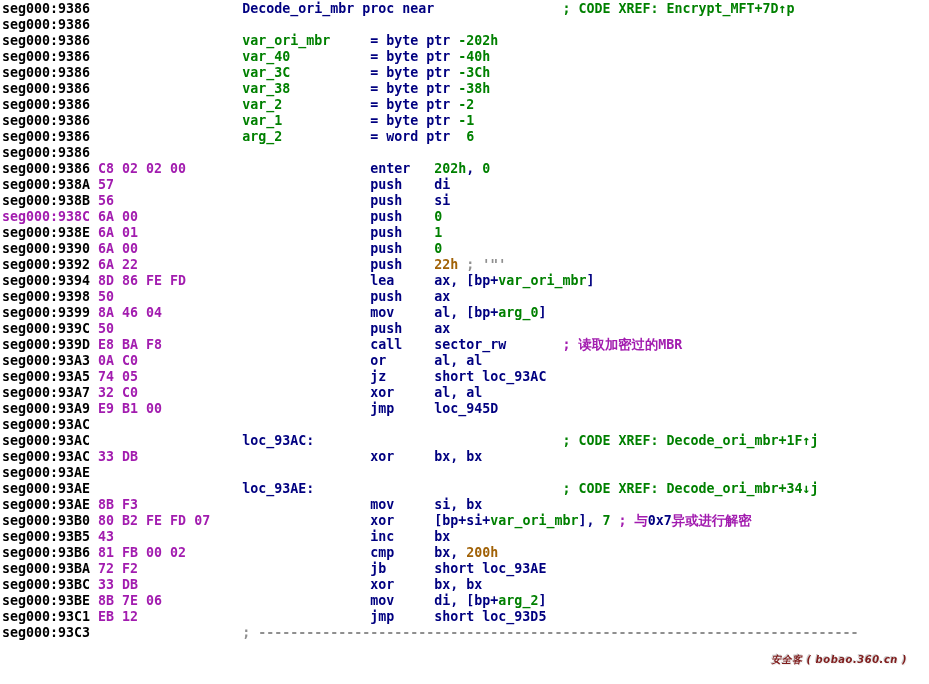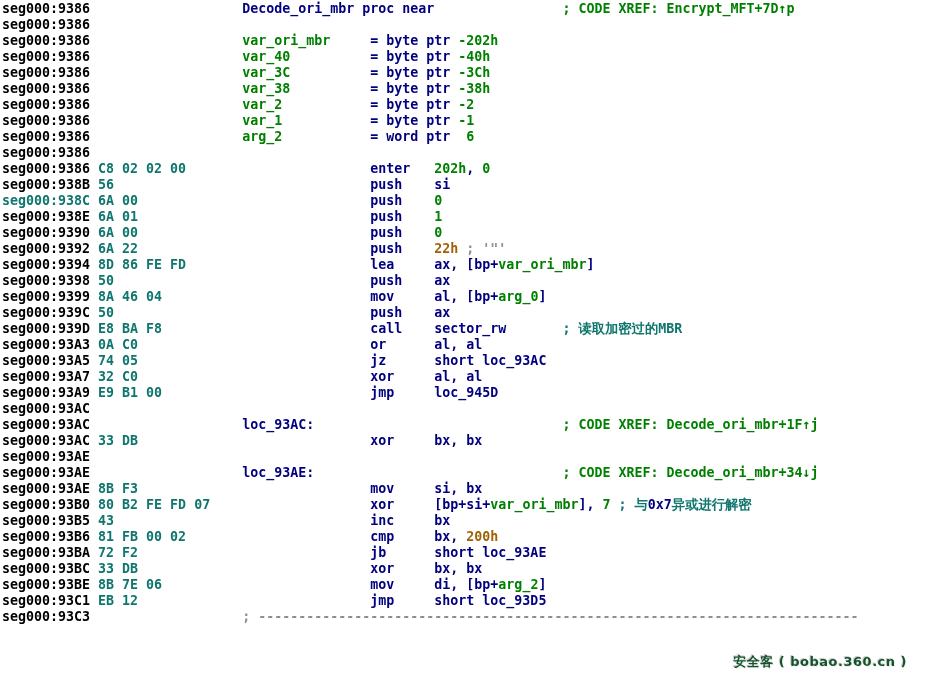--- a/index.html
+++ b/index.html
@@ -9,53 +9,55 @@
     background:#ffffff;
     overflow:hidden;
     font-family:"DejaVu Sans Mono","Liberation Mono",monospace;
     font-weight:bold;
     font-size:13.3px;
   }
   #listing{position:absolute;left:2px;top:1px;width:927px;}
   .row{height:16px;line-height:16px;white-space:pre;}
   
   .c-k{color:#000000;text-align:right;}   
-  .c-a{color:#0f766e;}   
+  .c-a{color:#a21caf;}   
   .c-n{color:#000080;}   
   .c-g{color:#008000;}   
   .c-o{color:#a16207;}   
   .c-y{color:#8f8f8f;}   
   .watermark{
     position:absolute;
     right:22px;top:653px;
     font-family:"DejaVu Sans","Liberation Sans",sans-serif;
     font-weight:bold;
-    font-size:13px;
-    color:#14532d;
+    font-size:10px;
+    color:#7f1d1d;
     text-shadow:1px 1px 0 #f0f0f0,-1px -1px 0 #cccccc;
     letter-spacing:0.5px;
     white-space:pre;
+    font-style:italic;
   }
 </style>
 </head>
 <body>
 
 <div class="screen">
   <div id="listing">
       <div class="row"><span class="c-k">seg000:9386</span><span class="c-n">                   Decode_ori_mbr proc near</span><span class="c-g">                ; CODE XREF: Encrypt_MFT+7D↑p</span></div>
       <div class="row"><span class="c-k">seg000:9386</span></div>
       <div class="row"><span class="c-k">seg000:9386</span><span class="c-g">                   var_ori_mbr</span><span class="c-n">     = byte ptr </span><span class="c-g">-202h</span></div>
       <div class="row"><span class="c-k">seg000:9386</span><span class="c-g">                   var_40</span><span class="c-n">          = byte ptr </span><span class="c-g">-40h</span></div>
       <div class="row"><span class="c-k">seg000:9386</span><span class="c-g">                   var_3C</span><span class="c-n">          = byte ptr </span><span class="c-g">-3Ch</span></div>
       <div class="row"><span class="c-k">seg000:9386</span><span class="c-g">                   var_38</span><span class="c-n">          = byte ptr </span><span class="c-g">-38h</span></div>
       <div class="row"><span class="c-k">seg000:9386</span><span class="c-g">                   var_2</span><span class="c-n">           = byte ptr </span><span class="c-g">-2</span></div>
       <div class="row"><span class="c-k">seg000:9386</span><span class="c-g">                   var_1</span><span class="c-n">           = byte ptr </span><span class="c-g">-1</span></div>
       <div class="row"><span class="c-k">seg000:9386</span><span class="c-g">                   arg_2</span><span class="c-n">           = word ptr  </span><span class="c-g">6</span></div>
       <div class="row"><span class="c-k">seg000:9386</span></div>
       <div class="row"><span class="c-k">seg000:9386</span><span class="c-a"> C8 02 02 00</span><span class="c-n">                       enter   </span><span class="c-g">202h</span><span class="c-n">, </span><span class="c-g">0</span></div>
+      <div class="row"><span class="c-k">seg000:938A</span><span class="c-a"> 57</span><span class="c-n">                                push    di</span></div>
       <div class="row"><span class="c-k">seg000:938B</span><span class="c-a"> 56</span><span class="c-n">                                push    si</span></div>
       <div class="row"><span class="c-a">seg000:938C</span><span class="c-a"> 6A 00</span><span class="c-n">                             push    </span><span class="c-g">0</span></div>
       <div class="row"><span class="c-k">seg000:938E</span><span class="c-a"> 6A 01</span><span class="c-n">                             push    </span><span class="c-g">1</span></div>
       <div class="row"><span class="c-k">seg000:9390</span><span class="c-a"> 6A 00</span><span class="c-n">                             push    </span><span class="c-g">0</span></div>
       <div class="row"><span class="c-k">seg000:9392</span><span class="c-a"> 6A 22</span><span class="c-n">                             push    </span><span class="c-o">22h</span><span class="c-y"> ; '"'</span></div>
       <div class="row"><span class="c-k">seg000:9394</span><span class="c-a"> 8D 86 FE FD</span><span class="c-n">                       lea     ax, [bp+</span><span class="c-g">var_ori_mbr</span><span class="c-n">]</span></div>
       <div class="row"><span class="c-k">seg000:9398</span><span class="c-a"> 50</span><span class="c-n">                                push    ax</span></div>
       <div class="row"><span class="c-k">seg000:9399</span><span class="c-a"> 8A 46 04</span><span class="c-n">                          mov     al, [bp+</span><span class="c-g">arg_0</span><span class="c-n">]</span></div>
       <div class="row"><span class="c-k">seg000:939C</span><span class="c-a"> 50</span><span class="c-n">                                push    ax</span></div>
       <div class="row"><span class="c-k">seg000:939D</span><span class="c-a"> E8 BA F8</span><span class="c-n">                          call    sector_rw</span><span class="c-a">       ; 读取加密过的MBR</span></div>

